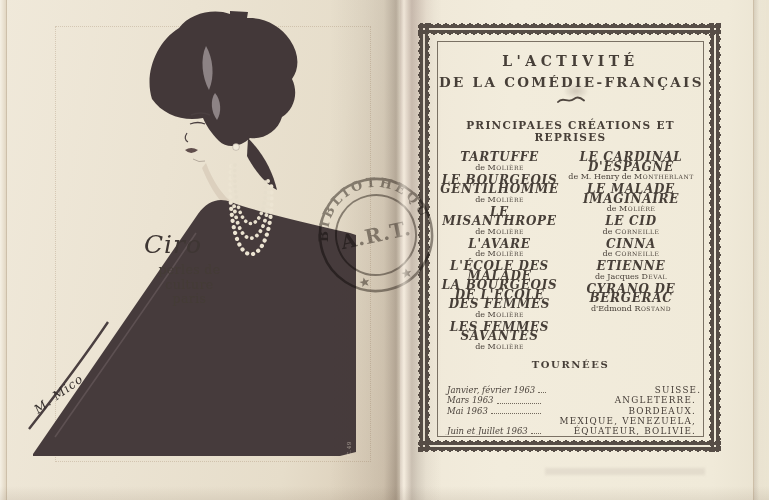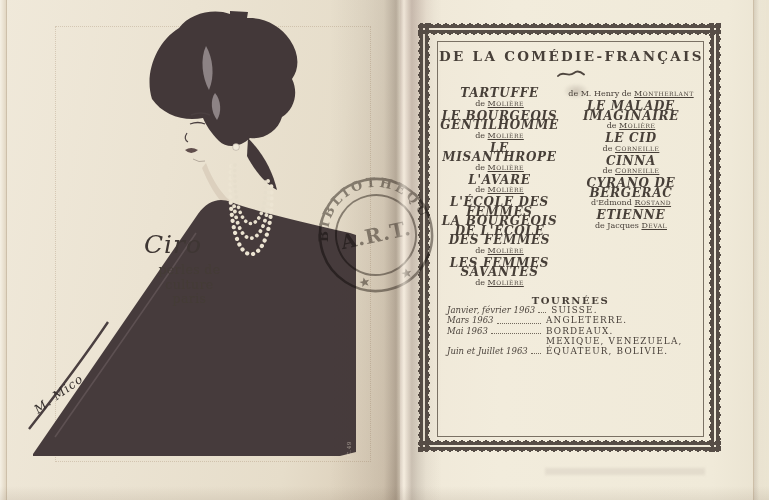--- a/index.html
+++ b/index.html
@@ -73,27 +73,27 @@
     overflow:hidden; text-align:center; color:#473f38; }
   .title1 { margin-top:10px; font-size:14px; letter-spacing:4.5px; font-weight:600; }
   .title2 { margin-top:5px; font-size:13.5px; letter-spacing:2.3px; font-weight:600; white-space:nowrap; }
   .orn-squiggle { display:block; margin:6px auto 0; }
   .heading { margin-top:14px; font-size:10.5px; font-weight:bold; letter-spacing:1.3px; }
   .columns { display:flex; margin-top:10px; }
   .col-l { width:46%; } .col-r { width:54%; }
   .play { margin-bottom:4px; }
   .play-line { font-style:italic; font-size:12px; line-height:9.5px; letter-spacing:.7px; font-weight:700; }
   .play-author { font-size:8px; line-height:8px; margin-top:1px; }
-  .play-author .an { font-variant:small-caps; letter-spacing:.5px;text-decoration:underline; }
+  .play-author .an { font-variant:small-caps; letter-spacing:.5px; }
   .tours-heading { margin-top:4px; font-size:10px; font-weight:bold; letter-spacing:1.6px; }
-  .tours { margin-top:0; padding:0 6px 0 8px; text-align:left; }
+  .tours { margin-top:16px; padding:0 6px 0 8px; text-align:left; }
   .tour-row { display:flex; align-items:flex-end; margin-bottom:1px; }
   .tour-date { font-style:italic; font-size:8.5px; line-height:9.5px; white-space:nowrap; color:#4c443d; }
   .leader { flex:1; border-bottom:1.5px dotted rgba(92,82,70,.85); margin:0 5px 2px 3px; min-width:8px; }
-  .tour-dest { width:150px; flex:none; font-size:8.8px; letter-spacing:1.2px; line-height:9.5px; color:#453d37; }
+  .tour-dest { width:150px; flex:none; font-size:8.8px; letter-spacing:1.2px; line-height:9.5px; color:#453d37;text-align:right; }
   .smudge { position:absolute; left:563px; top:83px; width:26px; height:16px; border-radius:50%;
     background:radial-gradient(rgba(140,128,115,.35),rgba(140,128,115,0) 70%); filter:blur(1px); }
   .ghost-bar { position:absolute; left:545px; top:468px; width:160px; height:7px;
     background:rgba(150,138,125,.14); filter:blur(1.5px); }
 
   
   .stamp { position:absolute; left:307px; top:165px; mix-blend-mode:multiply; opacity:.62; }
 </style>
 </head>
 <body>
@@ -148,24 +148,26 @@
   <div class="page-right"></div>
   <div class="fe fe-top"></div>
   <div class="fe fe-bottom"></div>
   <div class="fe fe-left"></div>
   <div class="fe fe-right"></div>
   <div class="frame-line"></div>
   <div class="smudge"></div>
   <div class="ghost-bar"></div>
 
   <div class="program">
+    <div class="title1">L'ACTIVITÉ</div>
     <div class="title2">DE LA COMÉDIE-FRANÇAISE</div>
     <svg class="orn-squiggle" width="28" height="9" viewBox="0 0 28 9">
       <path d="M1,6 C6,0 11,8 17,3 C20,0.5 24,2 27,4.5" fill="none" stroke="#4f463f" stroke-width="1.9" stroke-linecap="round"></path>
     </svg>
+    <div class="heading">PRINCIPALES CRÉATIONS ET REPRISES</div>
     <div class="columns">
       <div class="col-l" id="col-left">
   <div class="play">
     <div class="play-titles">
               <div class="play-line">TARTUFFE</div>
             </div>
     <div class="play-author">
       <span class="ap">de</span>
       <span class="an"> Molière</span>
     </div>
@@ -197,21 +199,21 @@
               <div class="play-line">L'AVARE</div>
             </div>
     <div class="play-author">
       <span class="ap">de</span>
       <span class="an"> Molière</span>
     </div>
   </div>
 
   <div class="play">
     <div class="play-titles">
-              <div class="play-line">L'ÉCOLE DES FEMMES</div>
+              <div class="play-line">L'ÉCOLE DES MALADE</div>
               <div class="play-line">LA BOURGEOIS</div>
               <div class="play-line">DE L'ÉCOLE DES FEMMES</div>
             </div>
     <div class="play-author">
       <span class="ap">de</span>
       <span class="an"> Molière</span>
     </div>
   </div>
 
   <div class="play">
@@ -219,20 +221,23 @@
               <div class="play-line">LES FEMMES SAVANTES</div>
             </div>
     <div class="play-author">
       <span class="ap">de</span>
       <span class="an"> Molière</span>
     </div>
   </div>
 </div>
       <div class="col-r" id="col-right">
   <div class="play">
+    <div class="play-titles">
+              <div class="play-line">LE CARDINAL D'ESPAGNE</div>
+            </div>
     <div class="play-author">
       <span class="ap">de M. Henry de</span>
       <span class="an"> Montherlant</span>
     </div>
   </div>
 
   <div class="play">
     <div class="play-titles">
               <div class="play-line">LE MALADE IMAGINAIRE</div>
             </div>
@@ -258,35 +263,35 @@
               <div class="play-line">CINNA</div>
             </div>
     <div class="play-author">
       <span class="ap">de</span>
       <span class="an"> Corneille</span>
     </div>
   </div>
 
   <div class="play">
     <div class="play-titles">
+              <div class="play-line">ETIENNE</div>
+            </div>
+    <div class="play-author">
+      <span class="ap">de Jacques</span>
+      <span class="an"> Deval</span>
+    </div>
+  </div>
+
+  <div class="play">
+    <div class="play-titles">
               <div class="play-line">CYRANO DE BERGERAC</div>
             </div>
     <div class="play-author">
       <span class="ap">d'Edmond</span>
       <span class="an"> Rostand</span>
-    </div>
-  </div>
-
-  <div class="play">
-    <div class="play-titles">
-              <div class="play-line">ETIENNE</div>
-            </div>
-    <div class="play-author">
-      <span class="ap">de Jacques</span>
-      <span class="an"> Deval</span>
     </div>
   </div>
 </div>
     </div>
     <div class="tours-heading">TOURNÉES</div>
     <div class="tours" id="tours">
   <div class="tour-row">
     <span class="tour-date">Janvier, février 1963</span>
     <span class="leader"></span>
     <span class="tour-dest">

